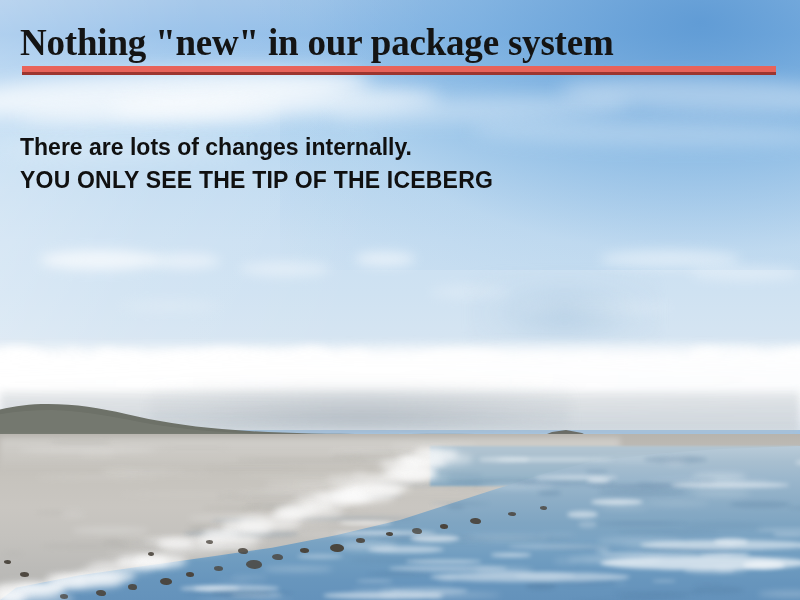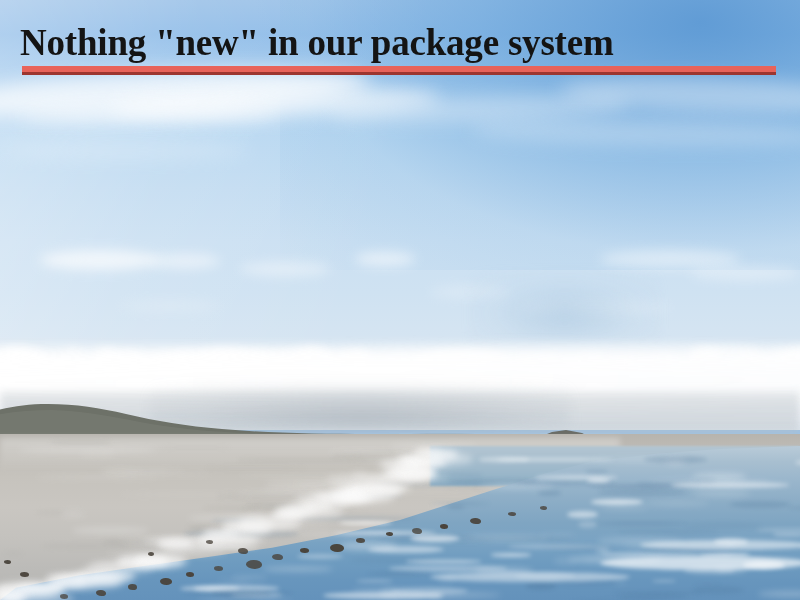--- a/index.html
+++ b/index.html
@@ -625,15 +625,17 @@
         <div class="rock-clump" style="left:148px;top:552px;width:6px;height:4px;opacity:0.89"></div>
       </div>
 
   </div>
 
   <div class="title">Nothing "new" in our package system</div>
 
   <div class="title-rule"></div>
 
   <div class="body-block">
+    <div class="body-line">There are lots of changes internally.</div>
+    <div class="body-line caps">YOU ONLY SEE THE TIP OF THE ICEBERG</div>
   </div>
 
 </div>
 
 </body></html>

